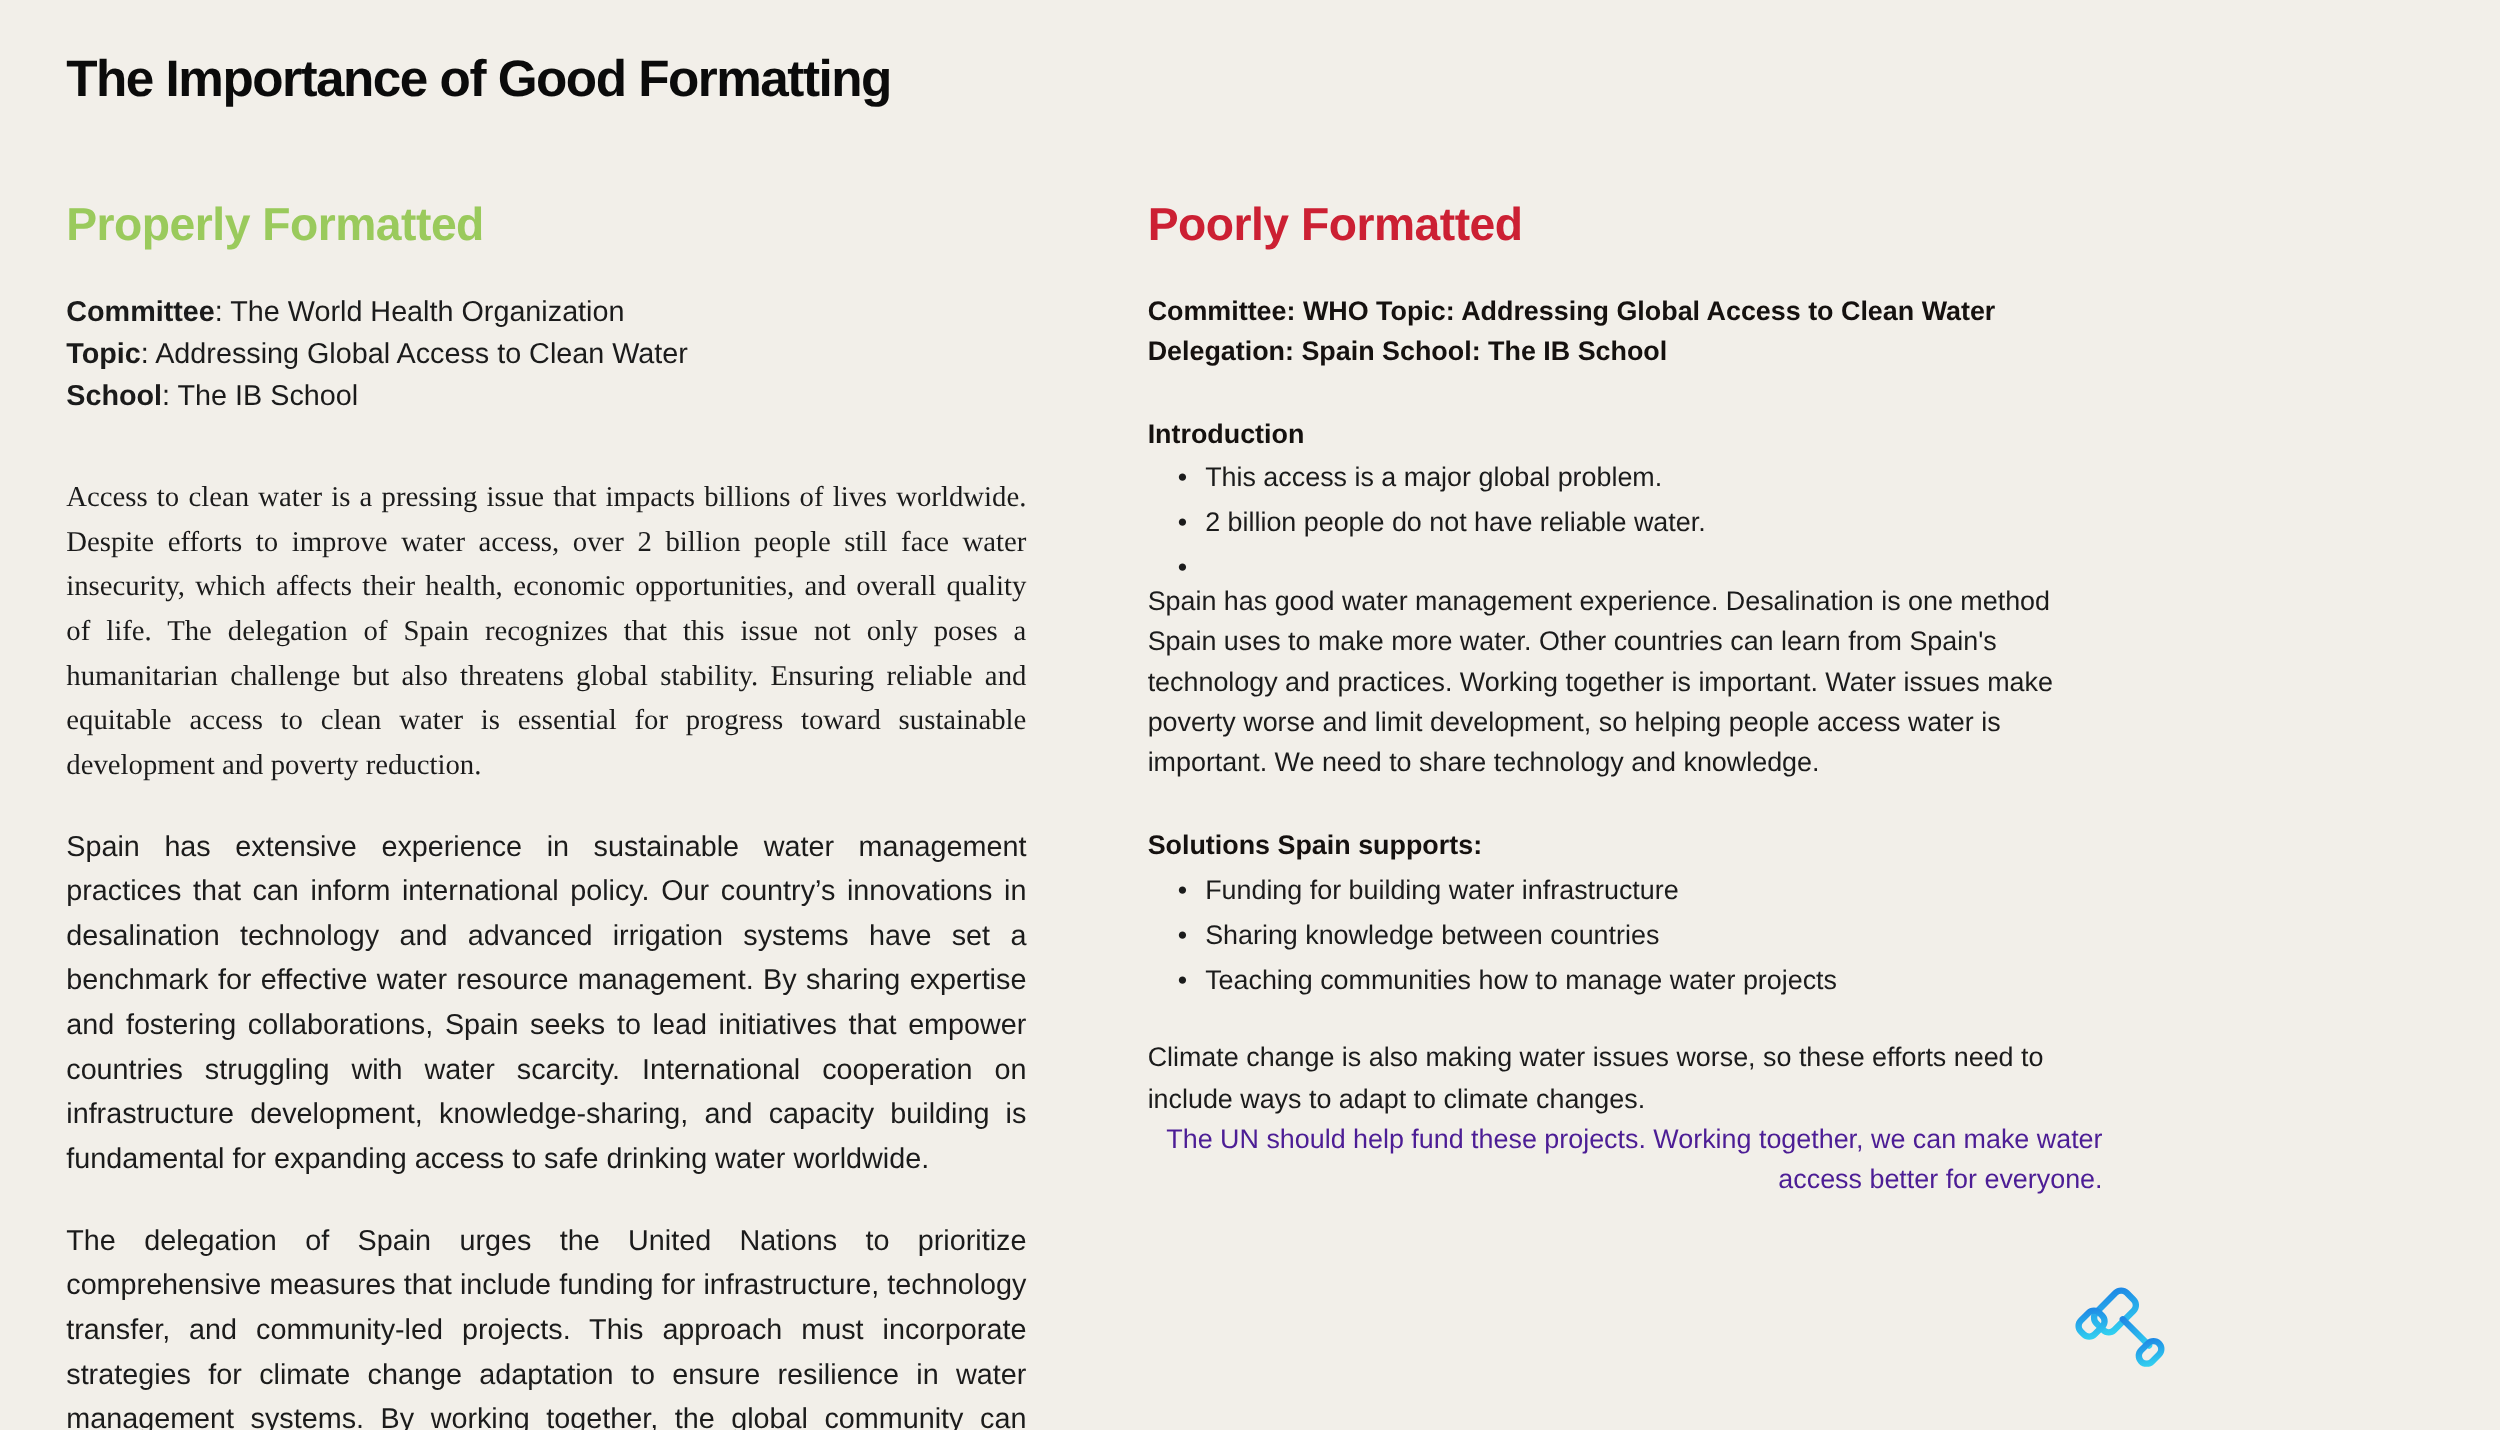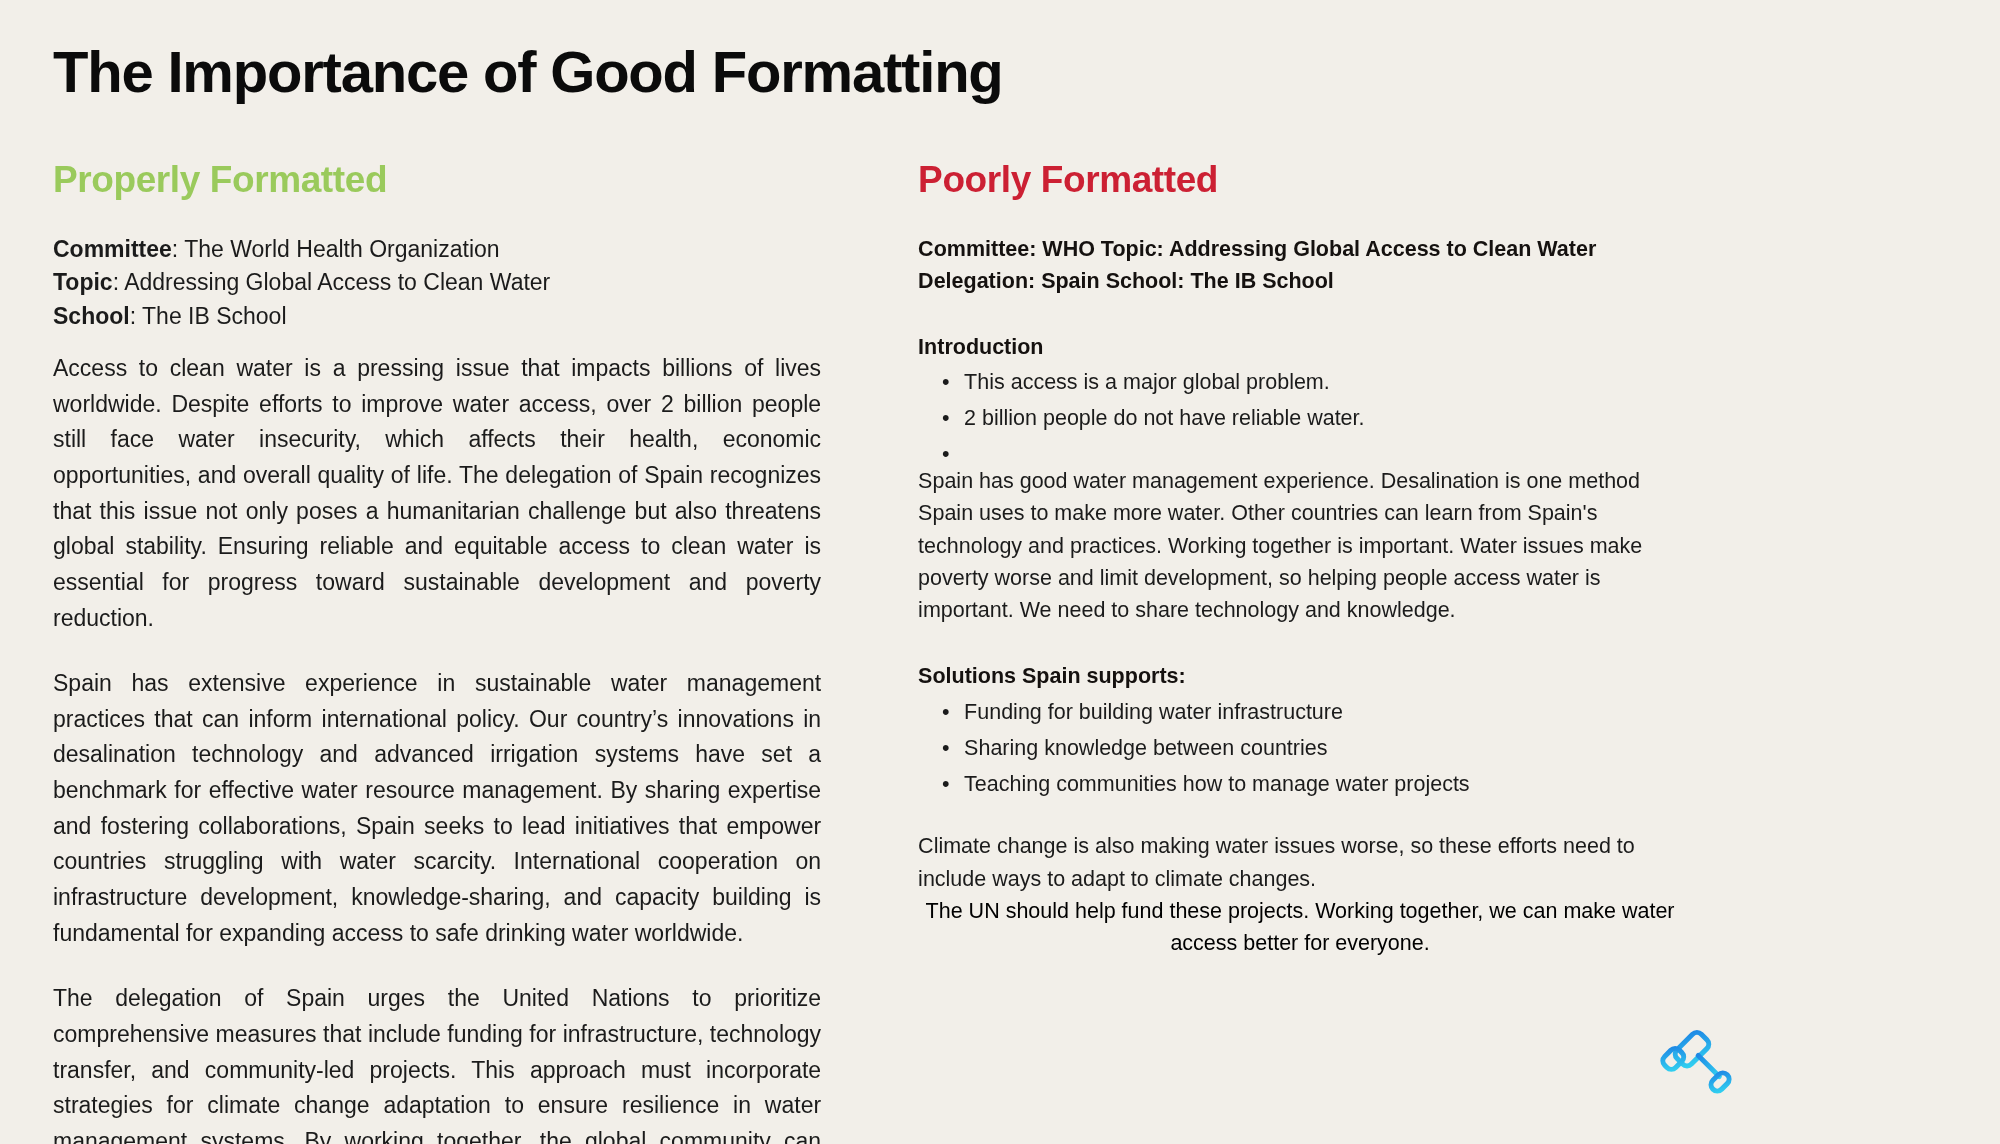--- a/index.html
+++ b/index.html
@@ -25,21 +25,21 @@
     background: #F2EFE9;
     padding: 0;
   }
 
   
   .page-title {
     position: absolute;
     left: 53px;
     top: 42px;
     font-family: "Liberation Sans", sans-serif;
-    font-size: 58px;
+    font-size: 41px;
     font-weight: bold;
     letter-spacing: -1.2px;
     color: #0B0B0B;
     line-height: 1.05;
     white-space: nowrap;
   }
 
   
   .columns {
     position: absolute;
@@ -87,28 +87,28 @@
   .meta-line .k { font-weight: bold; }
 
   .body-para {
     font-size: 23px;
     line-height: 1.55;
     color: #1B1B1B;
     text-align: justify;
     text-justify: inter-word;
     margin-top: 30px;
   }
-  .body-para.first { margin-top: 17px; }
+  .body-para.first { margin-top: 46px; font-family: Liberation Serif, serif; }
 
   
   .r-text {
     font-size: 21.5px;
     line-height: 1.5;
-    color: #000000;
-    text-align: center;
+    color: #4c1d95;
+    text-align: right;
   }
   .r-header {
     font-weight: bold;
     font-size: 21.5px;
     line-height: 1.5;
     color: #15110F;
     margin-top: 18px;
   }
   .r-subhead {
     font-weight: bold;

